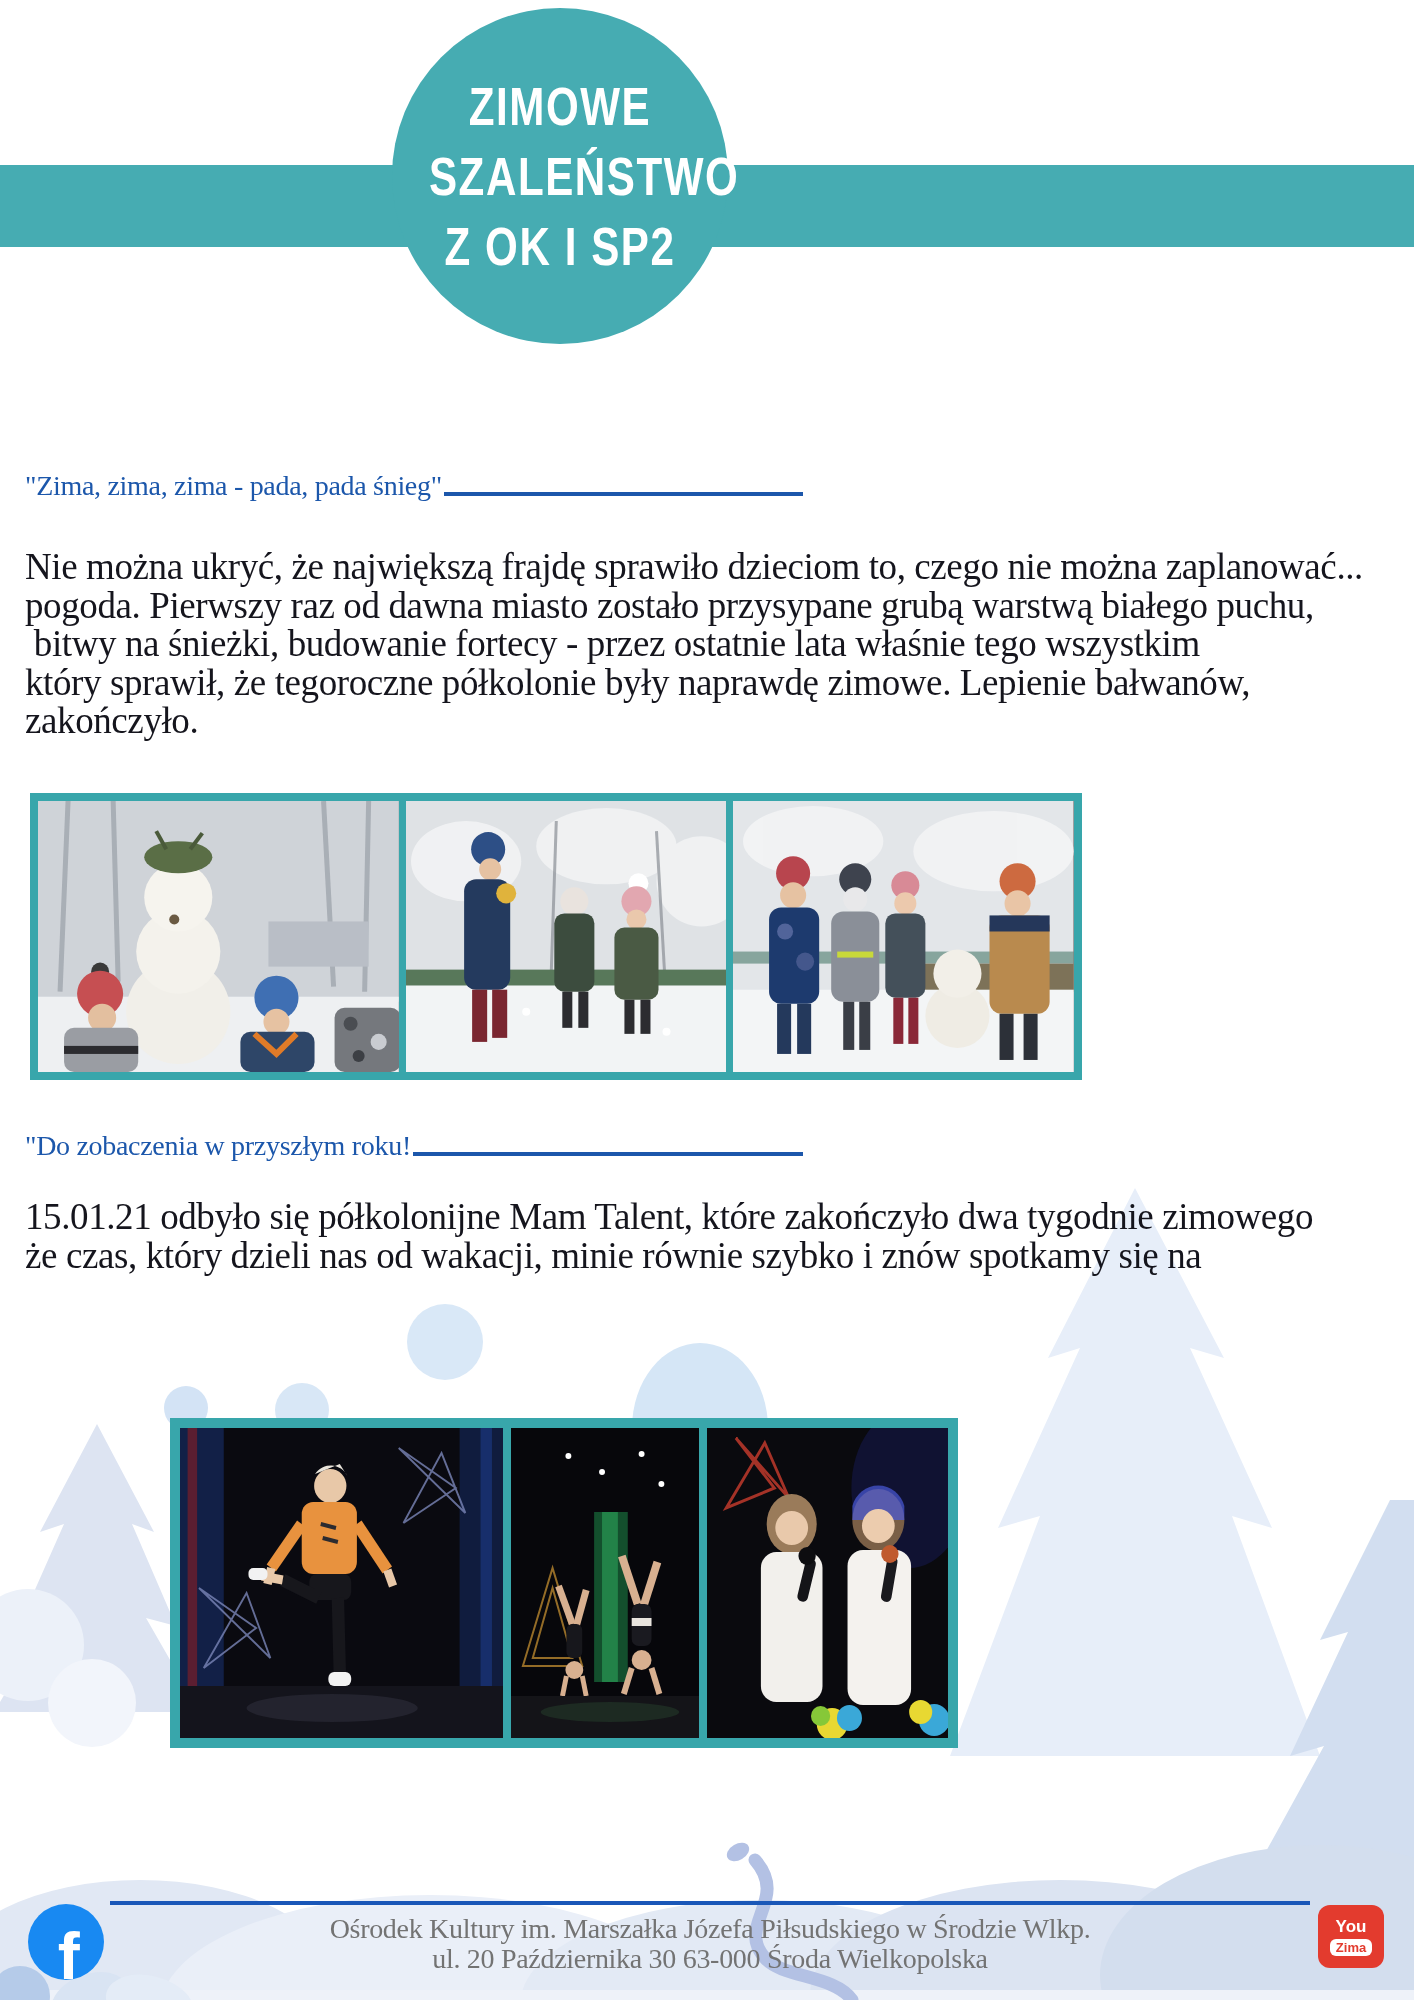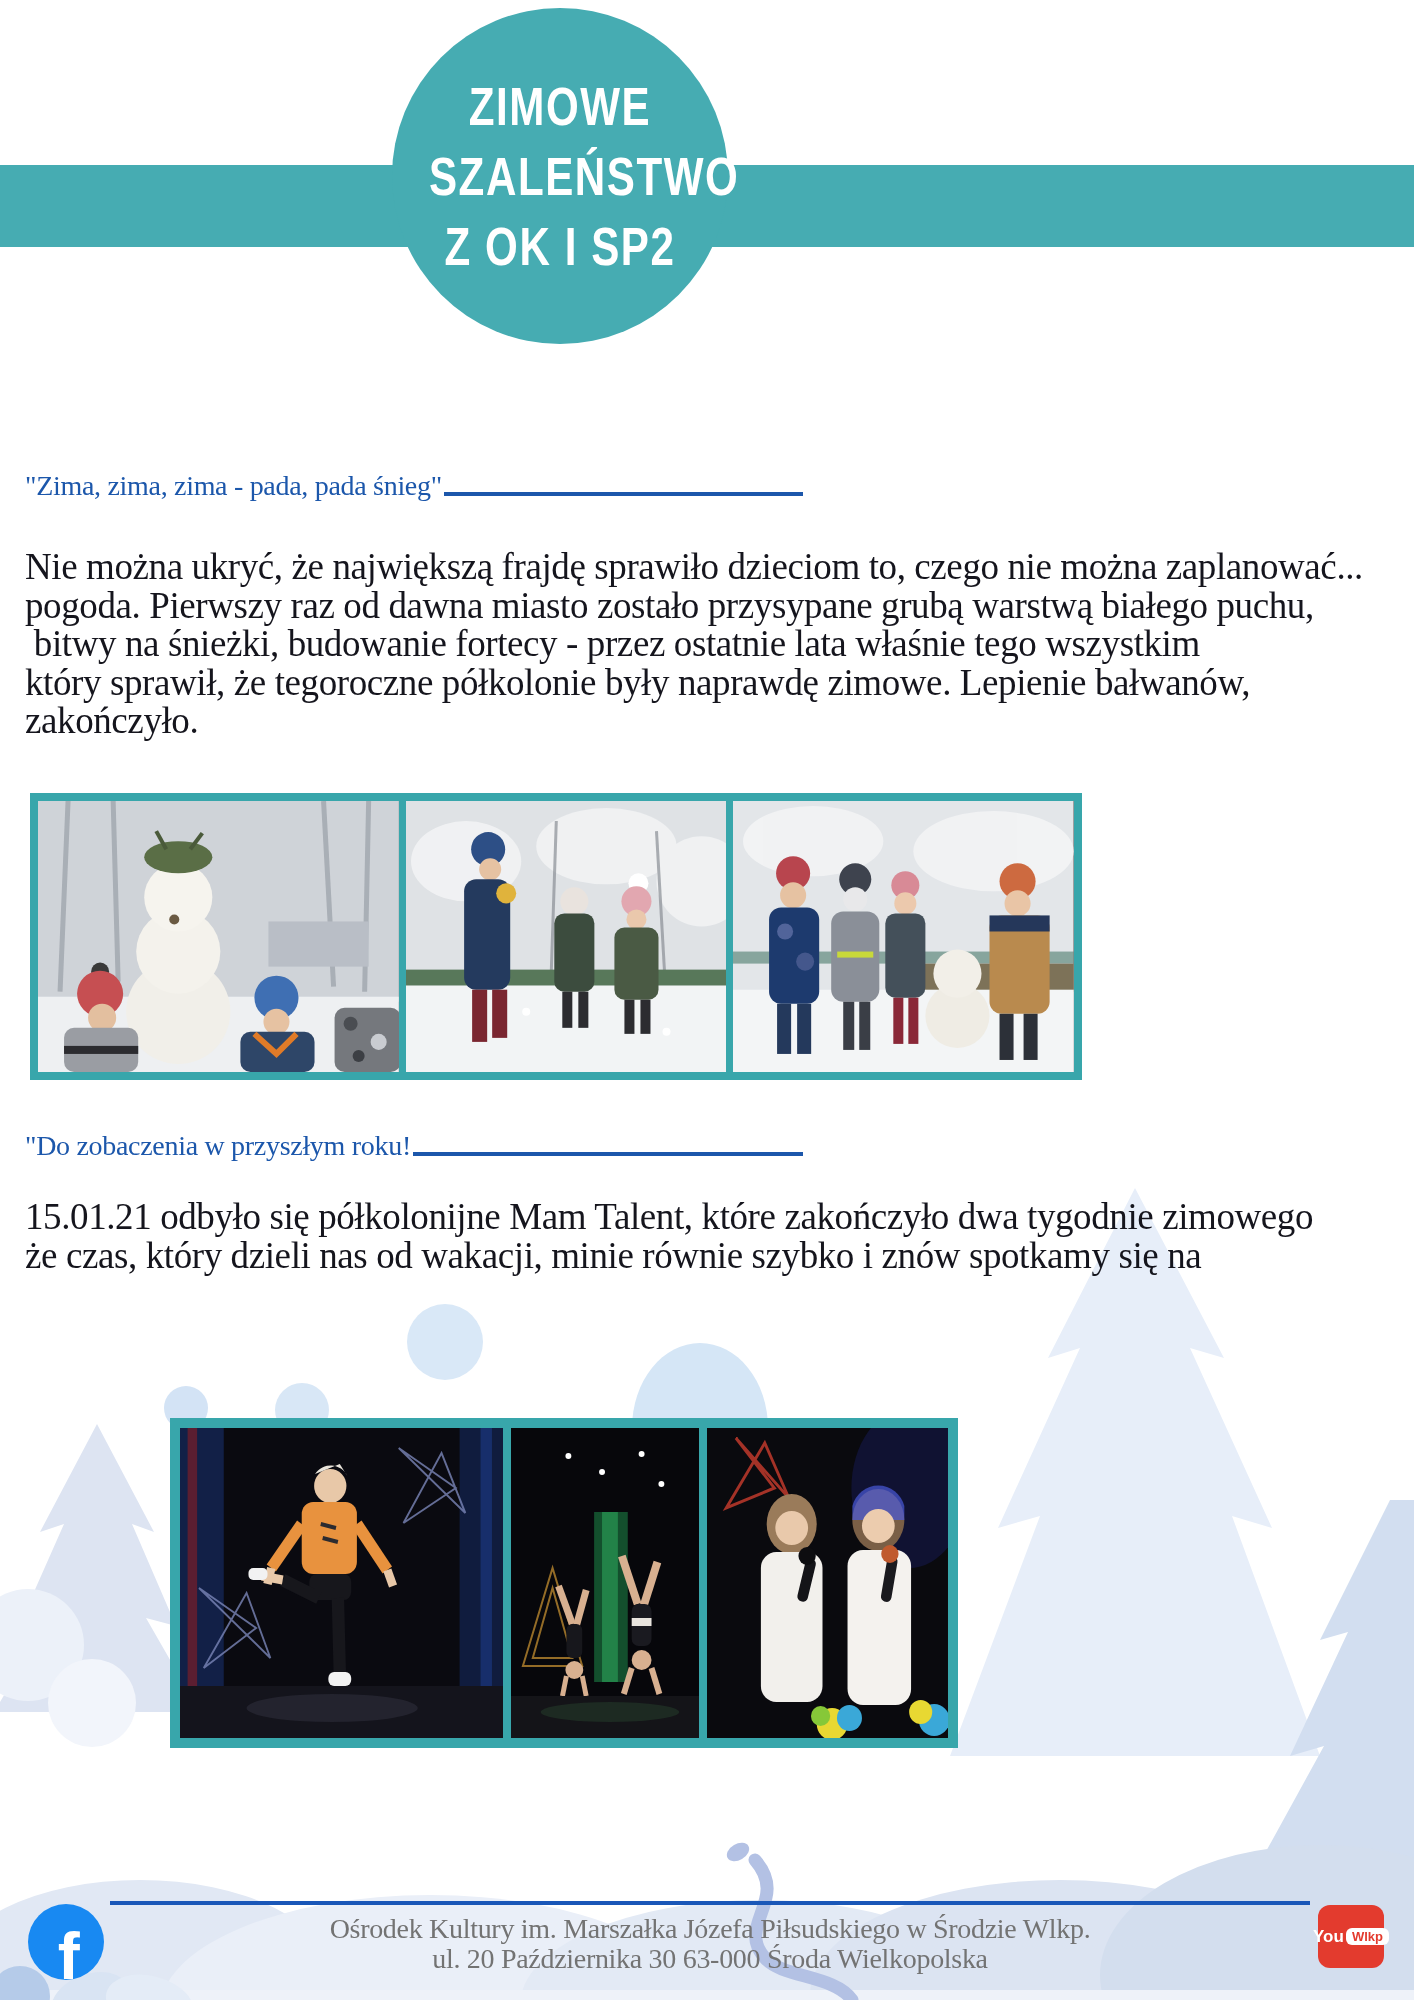--- a/index.html
+++ b/index.html
@@ -37,21 +37,21 @@
 
   
   .footer-rule{position:absolute;left:110px;top:1901px;width:1200px;height:4px;background:#1a57b8;z-index:3;}
   .fb{position:absolute;left:28px;top:1904px;width:76px;height:76px;border-radius:50%;
       background:#1889f2;overflow:hidden;z-index:3;}
   .fb span{position:absolute;bottom:-14px;left:50%;transform:translateX(-38%);
       font-family:"Liberation Sans",sans-serif;font-weight:700;font-size:66px;color:#fff;}
   .footer-text{position:absolute;left:110px;top:1914px;width:1200px;text-align:center;
       color:#737373;font-size:28px;line-height:30px;letter-spacing:-0.3px;z-index:3;}
   .yt{position:absolute;left:1318px;top:1905px;width:66px;height:63px;background:#e33b2e;
-      border-radius:12px;display:flex;flex-direction:row;align-items:center;justify-content:center;
+      border-radius:12px;display:flex;flex-direction:column;align-items:center;justify-content:center;
       gap:2px;z-index:3;}
   .yt .you{color:#fff;font:700 17px "Liberation Sans",sans-serif;}
   .yt .tube{background:#fff;color:#e33b2e;font:700 13px "Liberation Sans",sans-serif;
       padding:1px 6px;border-radius:6px;}
 </style>
 </head>
 <body>
 
 <div class="page">
 
@@ -357,16 +357,16 @@
   <div class="footer-rule"></div>
   <div class="fb">
     <span>f</span>
   </div>
   <div class="footer-text">
     <div>Ośrodek Kultury im. Marszałka Józefa Piłsudskiego w Środzie Wlkp.</div>
     <div>ul. 20 Października 30  63-000 Środa Wielkopolska</div>
   </div>
   <div class="yt">
     <span class="you">You</span>
-    <span class="tube">Wlkp</span>
+    <span class="tube">Zima</span>
   </div>
 
 </div>
 
 </body></html>

